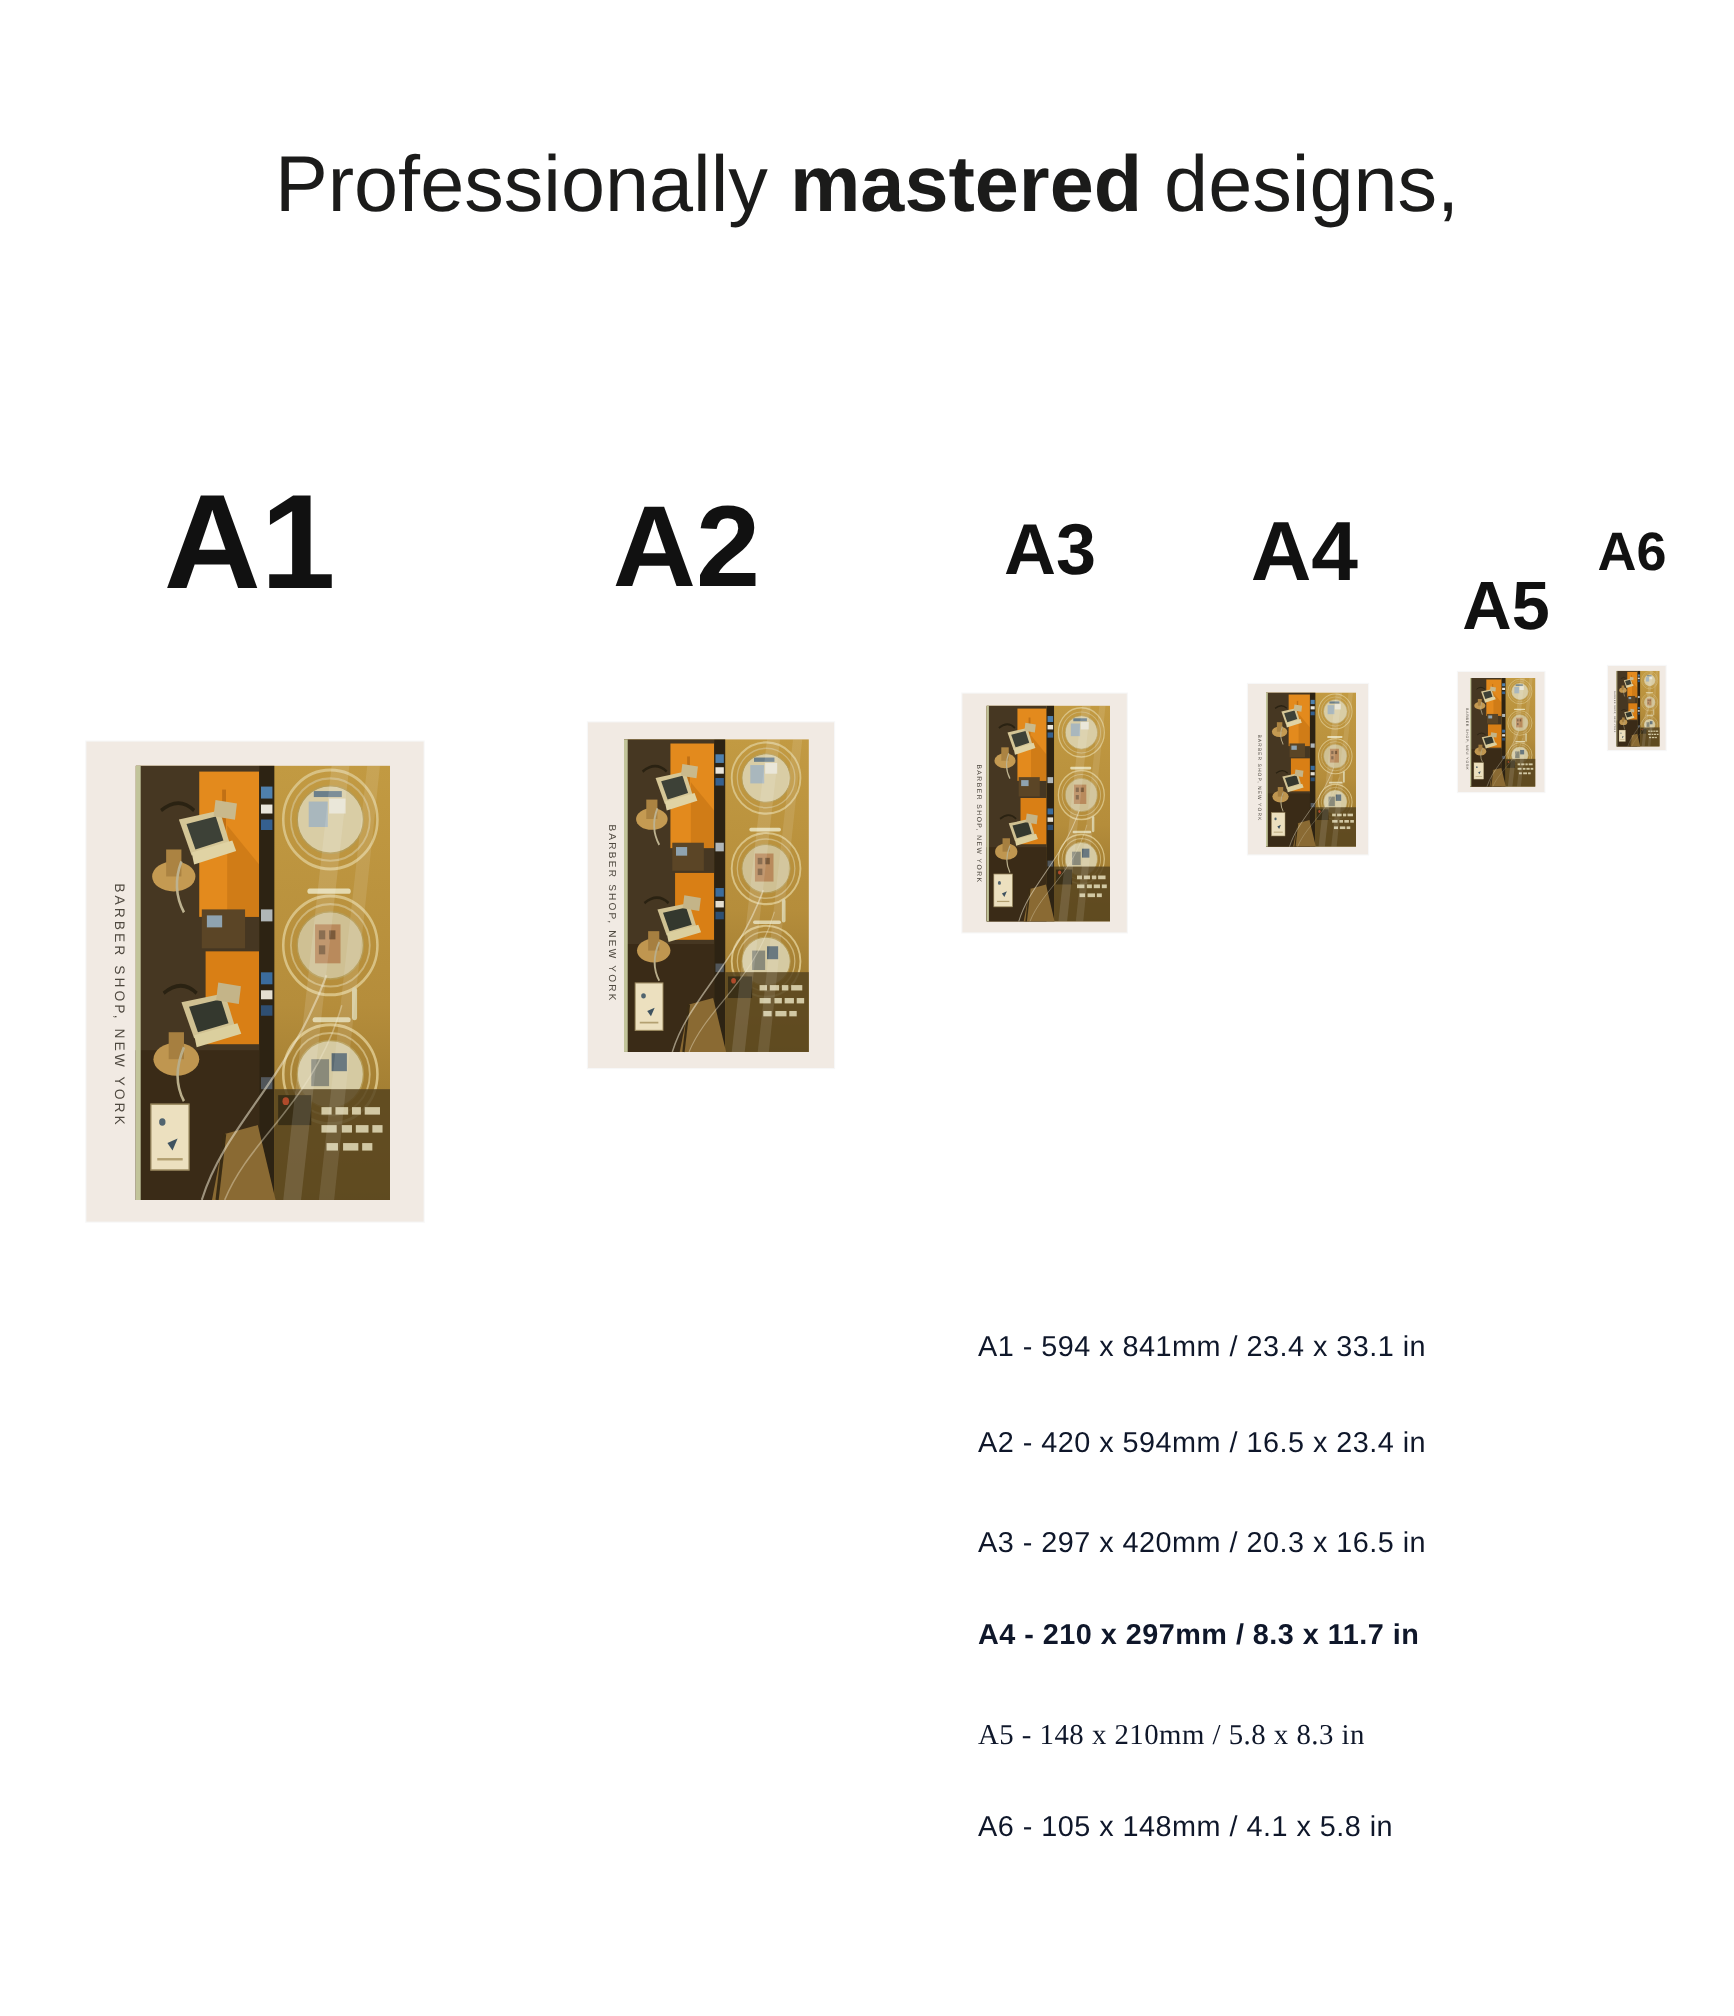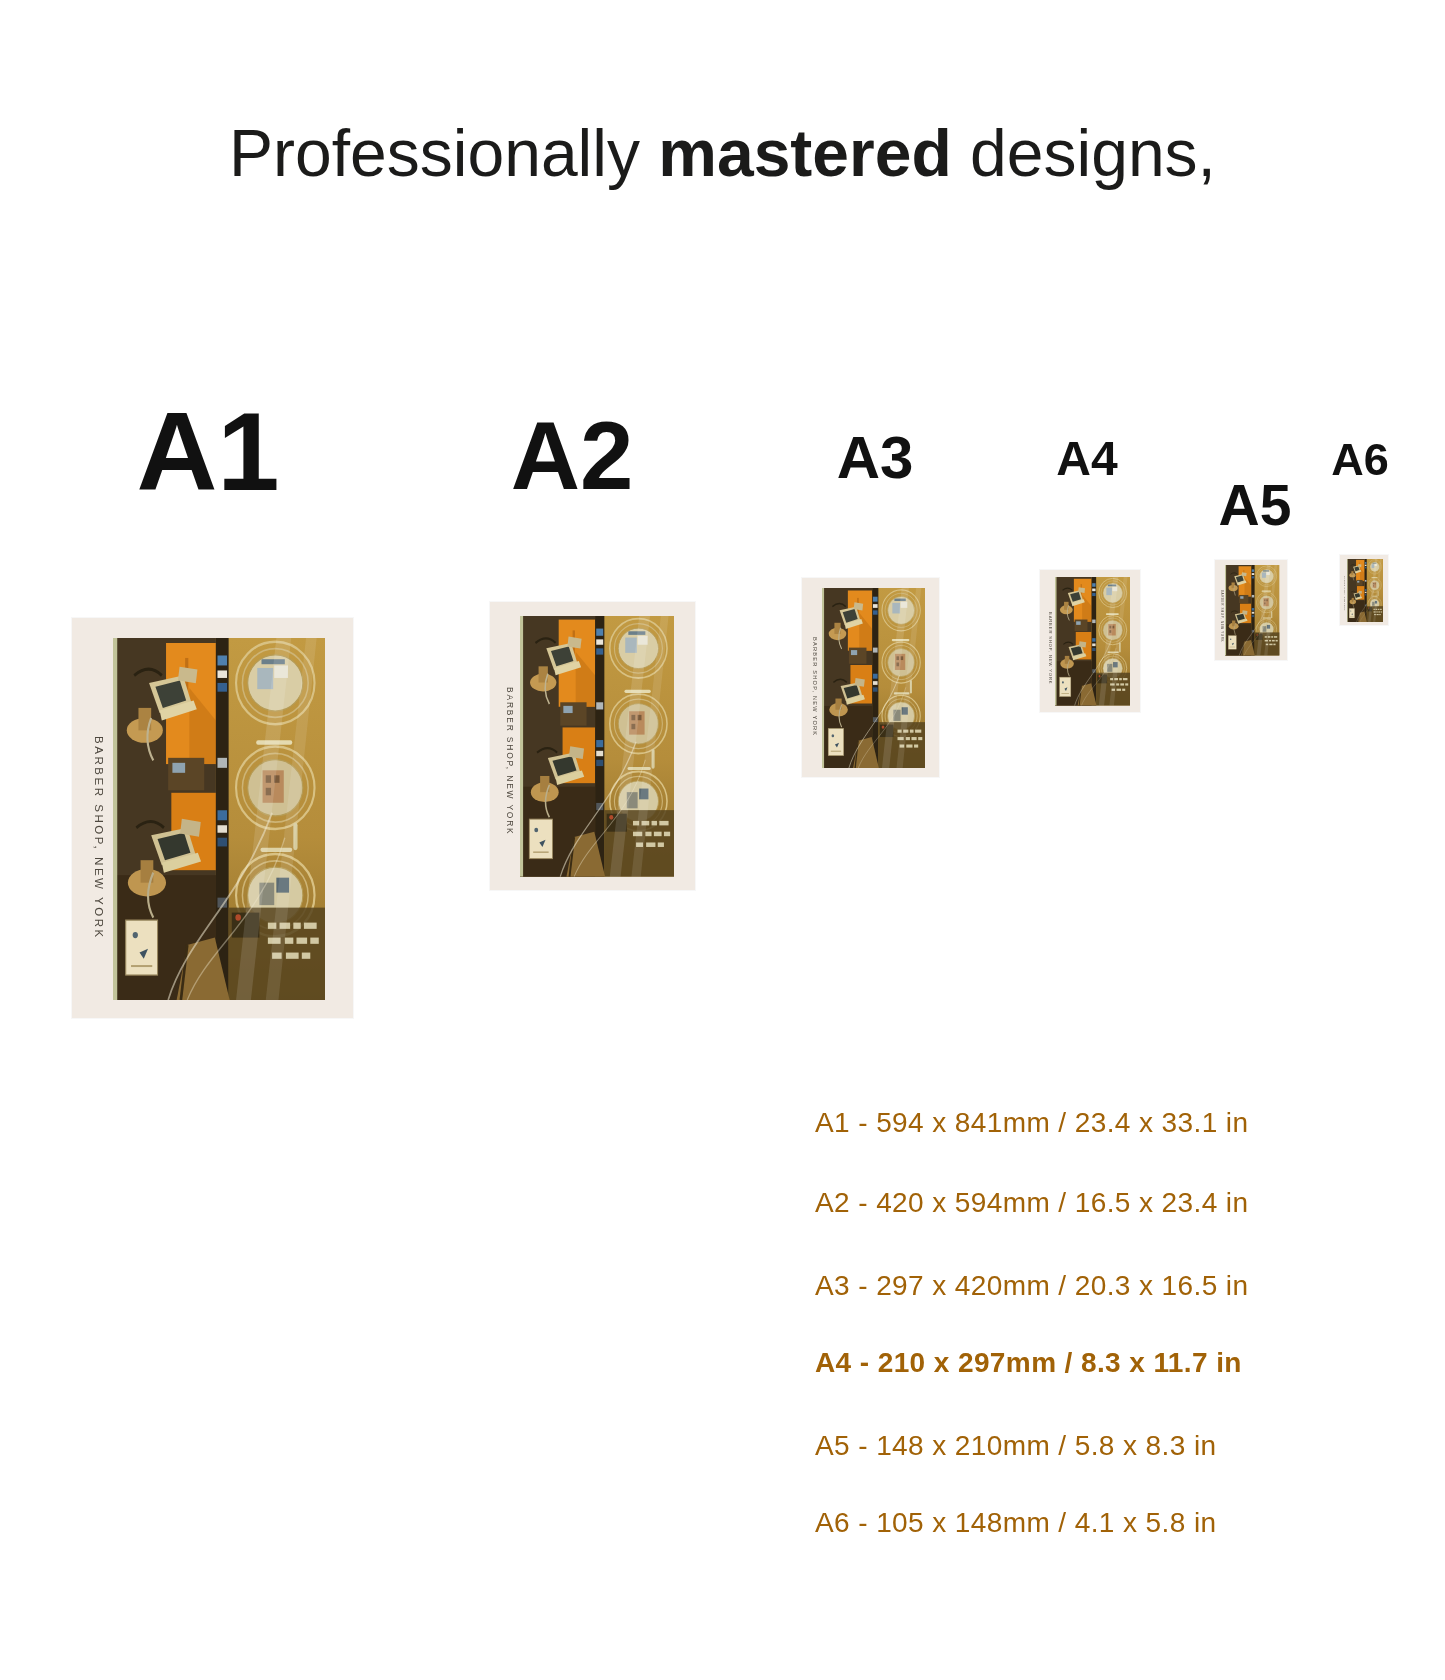--- a/index.html
+++ b/index.html
@@ -22,22 +22,22 @@
   
   .poster{position:absolute;background:var(--cream,#f1eae3);box-shadow:0 0 0 1px rgba(0,0,0,0.03);}
   .poster-photo{position:absolute;left:14.5%;top:5%;width:75.5%;height:90.5%;display:block;}
   .poster-caption{
     position:absolute;left:7.5%;top:29.5%;
     writing-mode:vertical-rl;text-orientation:mixed;
     letter-spacing:0.22em;color:#4e483f;white-space:nowrap;font-weight:400;
   }
 
   
-  .size-row{position:absolute;left:815px;font-size:28px;line-height:40px;
-    letter-spacing:0.4px;font-weight:400;color:#a16207;white-space:nowrap;}
+  .size-row{position:absolute;left:815px;font-size:24px;line-height:40px;
+    letter-spacing:0.4px;font-weight:400;color:#0f172a;white-space:nowrap;}
 </style>
 </head>
 <body style="--page-bg: #ffffff; --ink: #1b1b1a; --cream: #f1eae3;">
 
 <div class="stage">
 
   <h1 class="headline">
     <div class="headline-line"><span>Professionally </span><span class="bold">mastered</span><span> designs,</span></div>
   </h1>
 
@@ -371,21 +371,21 @@
       <polygon points="60,290 70,246 96,240 110,290" fill="#8a6a33"></polygon>
       <path d="M70 246 L64 290" stroke="#3a2c14" stroke-width="2.5" fill="none"></path>
 
       <polygon points="116,290 154,0 168,0 130,290" fill="#ffffff" opacity="0.12"></polygon>
       <polygon points="144,290 182,0 192,0 156,290" fill="#ffffff" opacity="0.10"></polygon>
       <path d="M52 290 C 70 240, 120 210, 150 140" stroke="#efe8d0" stroke-width="1.6" opacity="0.55" fill="none"></path>
       <path d="M70 290 C 90 248, 140 225, 162 160" stroke="#efe8d0" stroke-width="1.2" opacity="0.4" fill="none"></path>
     </svg>
   </div>
 
-  <div class="size-label" style="left: 937px; top: 424px; font-size: 48px; line-height: 70px;">A4</div>
+  <div class="size-label" style="left: 937px; top: 424px; font-size: 70px; line-height: 70px;">A4</div>
   <div class="poster" style="left: 1040px; top: 570px; width: 100px; height: 142px;">
     <span class="poster-caption" style="font-size: 4.1px;">BARBER SHOP, NEW YORK</span>
     <svg class="poster-photo" viewBox="0 0 200 290" preserveAspectRatio="none" xmlns="http://www.w3.org/2000/svg">
       <defs>
         <linearGradient id="pgold" x1="0" x2="0" y1="0" y2="1">
           <stop offset="0" stop-color="#c29a42"></stop>
           <stop offset="0.55" stop-color="#b58d3b"></stop>
           <stop offset="1" stop-color="#8f6f2a"></stop>
         </linearGradient>
       </defs>
@@ -717,17 +717,17 @@
 
   <div id="size-list">
   <div class="size-row" style="top: 1103px;">A1 - 594 x 841mm / 23.4 x 33.1 in</div>
 
   <div class="size-row" style="top: 1183px; text-align: center;">A2 - 420 x 594mm / 16.5 x 23.4 in</div>
 
   <div class="size-row" style="top: 1266px;">A3 - 297 x 420mm / 20.3 x 16.5 in</div>
 
   <div class="size-row" style="top: 1343px; font-weight: bold;">A4 - 210 x 297mm / 8.3 x 11.7 in</div>
 
-  <div class="size-row" style="top: 1426px;">A5 - 148 x 210mm / 5.8 x 8.3 in</div>
+  <div class="size-row" style="top: 1426px; font-family: Liberation Serif, serif;">A5 - 148 x 210mm / 5.8 x 8.3 in</div>
 
   <div class="size-row" style="top: 1503px;">A6 - 105 x 148mm / 4.1 x 5.8 in</div>
 </div>
 </div>
 
 </body></html>

